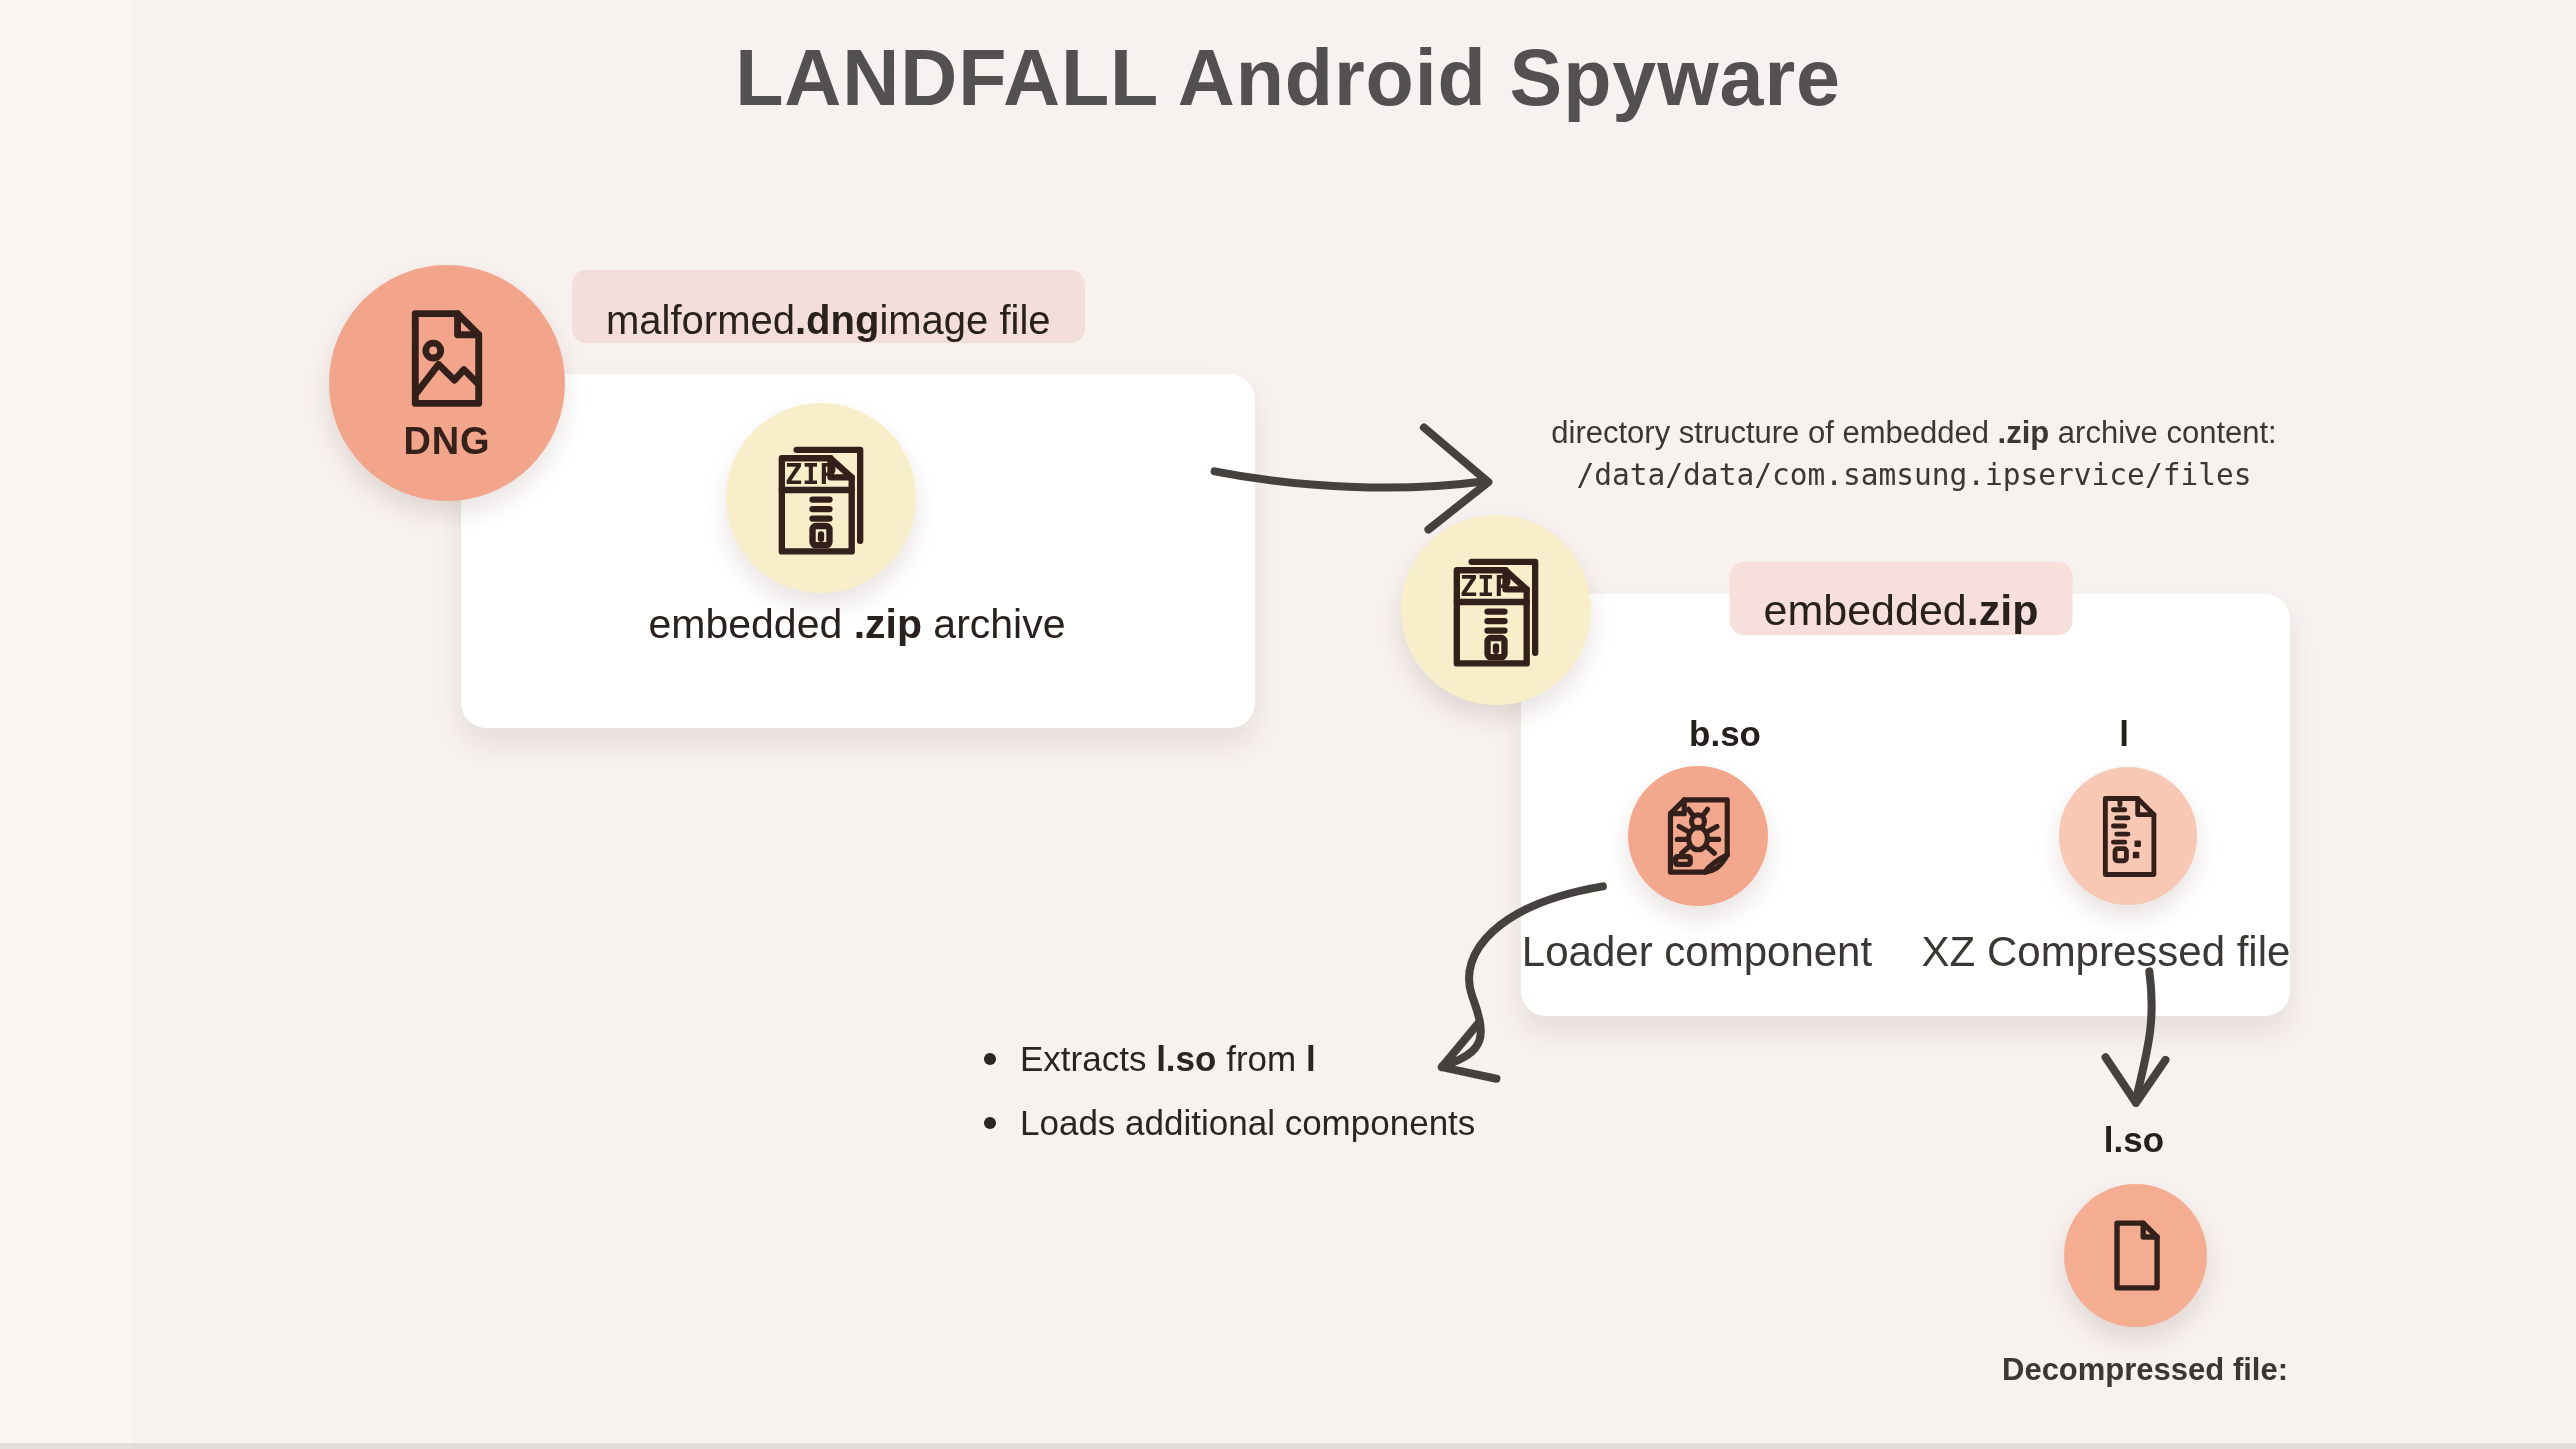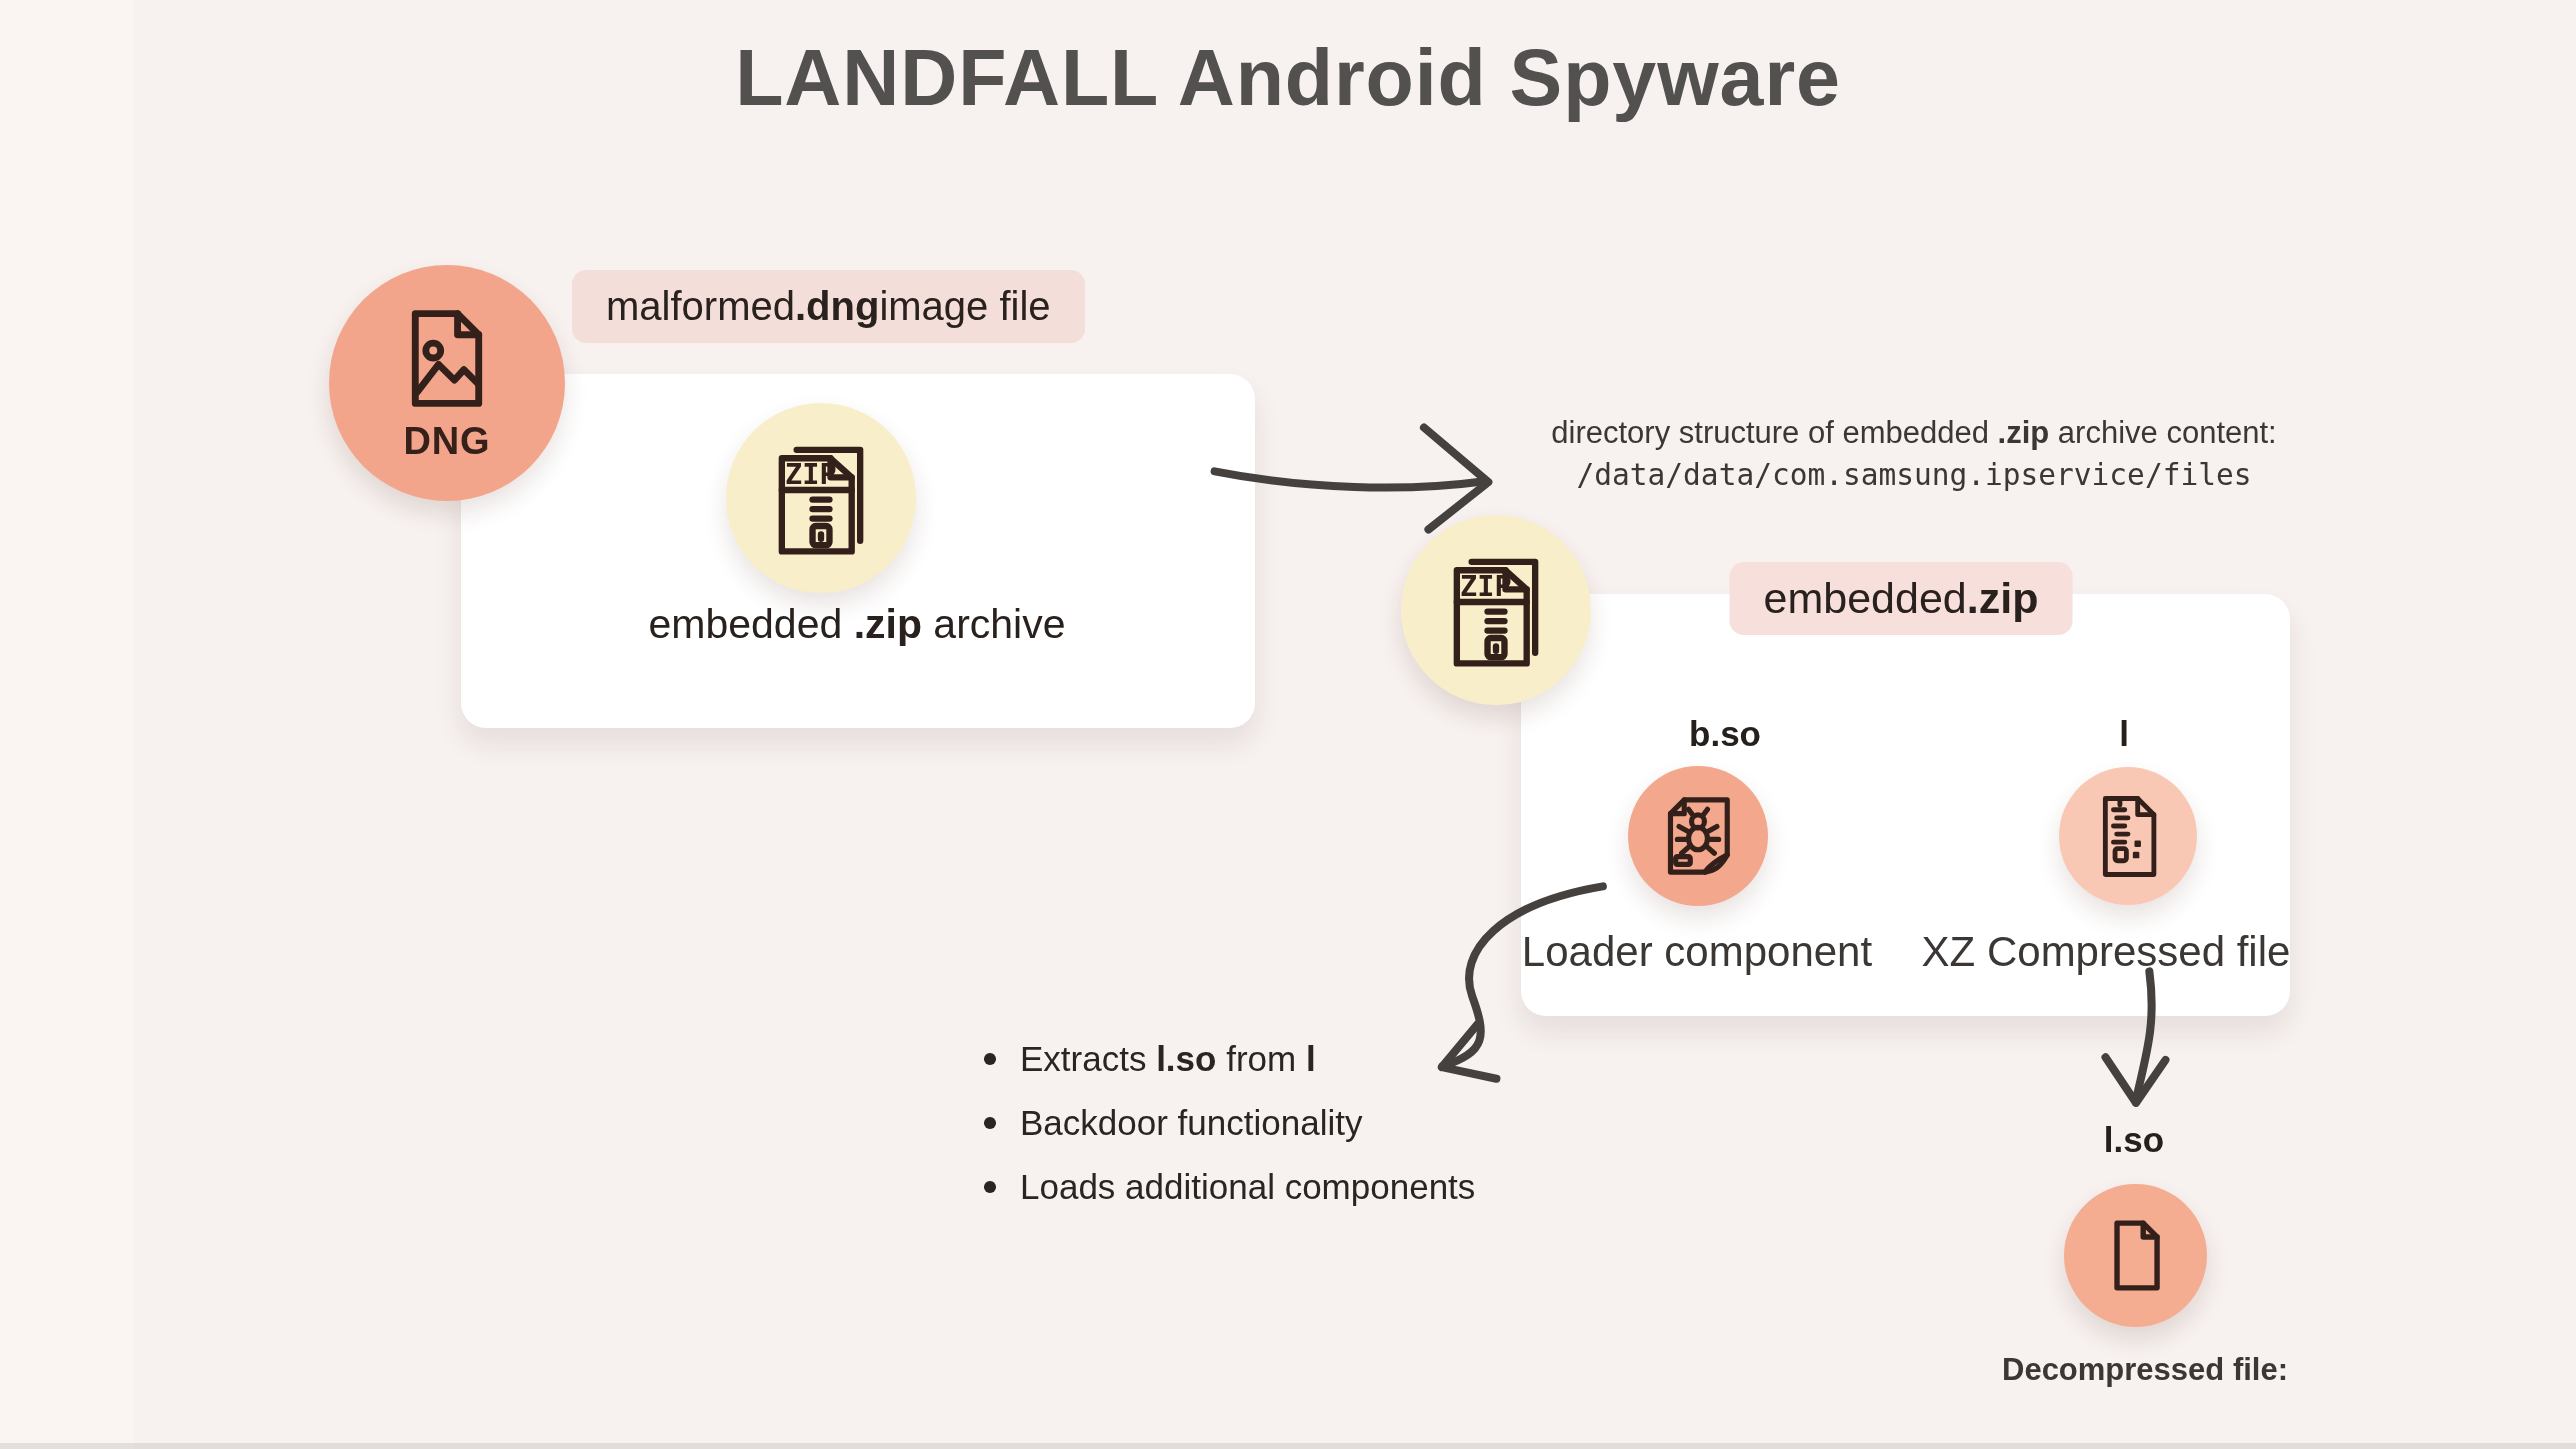--- a/index.html
+++ b/index.html
@@ -28,22 +28,22 @@
   }
 
   .card{
     background:var(--card);border-radius:25px;
     box-shadow:0 16px 29px rgba(60,35,25,.09);
   }
   .card-1{left:461px;top:374px;width:794px;height:354px;}
   .card-2{left:1521px;top:594px;width:769px;height:422px;}
 
   .pill{
-    height:73px;border-radius:14.3px;display:flex;align-items:center;
-    padding:15px 34px;white-space:nowrap;font-size:40px;color:var(--text);
+    height:73px;border-radius:14.3px;display:flex;align-items:flex-end;
+    padding:0 34px;white-space:nowrap;font-size:40px;color:var(--text);
   }
   .pill b{font-weight:bold;}
   .pill-malformed{left:572px;top:270px;background:var(--pill-pink);}
   .pill-embedded-zip{left:1901px;top:562px;background:var(--pill-pink2);font-size:43px;}
 
   .circle{
     border-radius:50%;display:flex;flex-direction:column;
     align-items:center;justify-content:center;
     box-shadow:0 12.5px 23px rgba(80,40,25,.13);
     color:var(--icon-stroke);
@@ -203,21 +203,20 @@
       <rect x="34" y="70" width="14" height="15" rx="3"></rect>
       <rect class="fillshape" x="58" y="60" width="8" height="8" rx="1.5"></rect>
       <rect class="fillshape" x="56" y="74" width="8" height="8" rx="1.5"></rect>
     </svg>
   </span>
 </div>
 <div class="abs cx sub-caption caption-xz">XZ Compressed file</div>
 
 <ul class="abs bullets">
   <li><span>Extracts </span><b>l.so</b><span> from </span><b>l</b></li>
-  <li><span>Backdoor functionality</span></li>
   <li><span>Loads additional components</span></li>
 </ul>
 
 <div class="abs cx file-label label-lso">l.so</div>
 <div class="abs circle circle-lso">
   <span>
     <svg class="icon" width="77" height="77" viewBox="0 0 100 100" stroke-width="7">
       <path d="M 26 8 H 60 L 78 26 V 92 H 26 Z"></path>
       <path d="M 60 8 V 26 H 78"></path>
     </svg>

